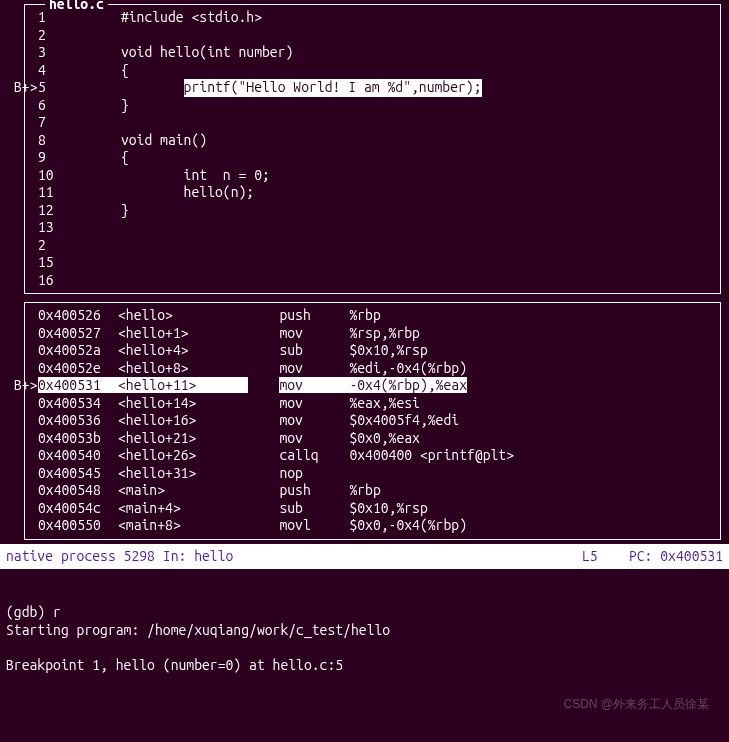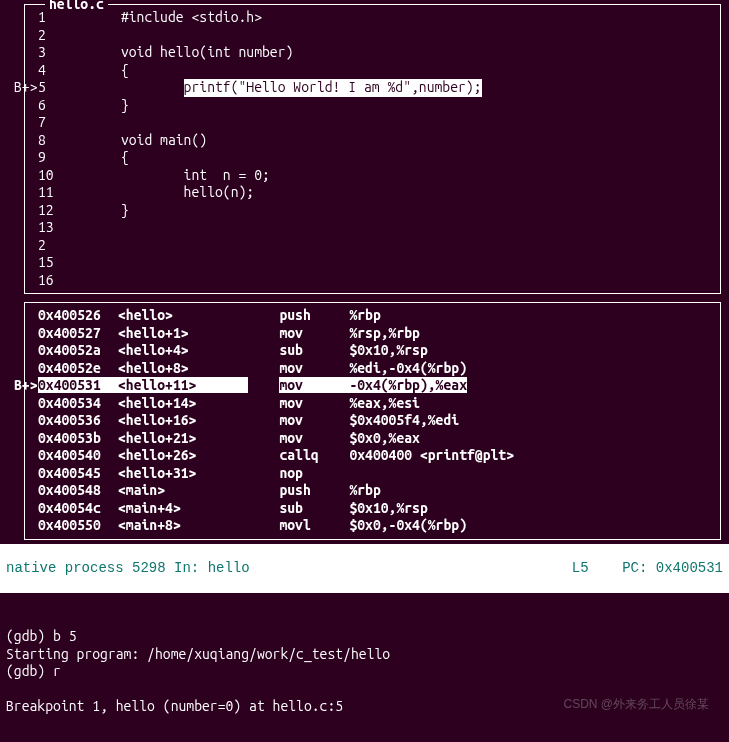--- a/index.html
+++ b/index.html
@@ -39,33 +39,32 @@
     width: 22px;
     text-align: left;
     color: #fff;
   }
   .lineno { width: 28px; display: inline-block; }
   .hl {
     background: #ffffff;
     color: #2c001e;
   }
   .asm-pane { margin-top: 8px; }
-  .asm-row { white-space: pre; position: relative; font-weight: bold; }
+  .asm-row { white-space: pre; position: relative; }
   .asm-row .gutter { left: -24px; }
   .addr { display:inline-block; width: 80px; }
   .sym { display:inline-block; width: 130px; }
   .op  { display:inline-block; width: 70px; }
   .statusbar {
     background: #ffffff;
-    color: #0f766e;
-    padding: 16px 6px;
+    color: #4c1d95;
+    padding: 4px 6px;
     margin: 0;
     display: flex;
     white-space: pre;
-    font-family: Liberation Mono, monospace;
   }
   .statusbar .spacer { flex: 1; }
   .cmd-area {
     padding: 0 6px;
     white-space: pre;
   }
   .watermark {
     position: absolute;
     right: 20px;
     bottom: 30px;
@@ -119,17 +118,17 @@
 
 <div class="statusbar">
   <span>native process 5298 In: hello</span>
   <span class="spacer"></span>
   <span>L5</span>
   <span>    </span>
   <span>PC: 0x400531</span>
 </div>
 
 <div class="cmd-area">
-  <div id="cmd-body"><div>(gdb) b 5</div><div>Starting program: /home/xuqiang/work/c_test/hello</div><div>(gdb) r</div><div>&nbsp;</div><div>Breakpoint 1, hello (number=0) at hello.c:5</div></div>
+  <div id="cmd-body"><div>(gdb) r</div><div>Starting program: /home/xuqiang/work/c_test/hello</div><div>&nbsp;</div><div>Breakpoint 1, hello (number=0) at hello.c:5</div></div>
   
 </div>
 
 <div class="watermark">CSDN @外来务工人员徐某</div>
 
 </body></html>

